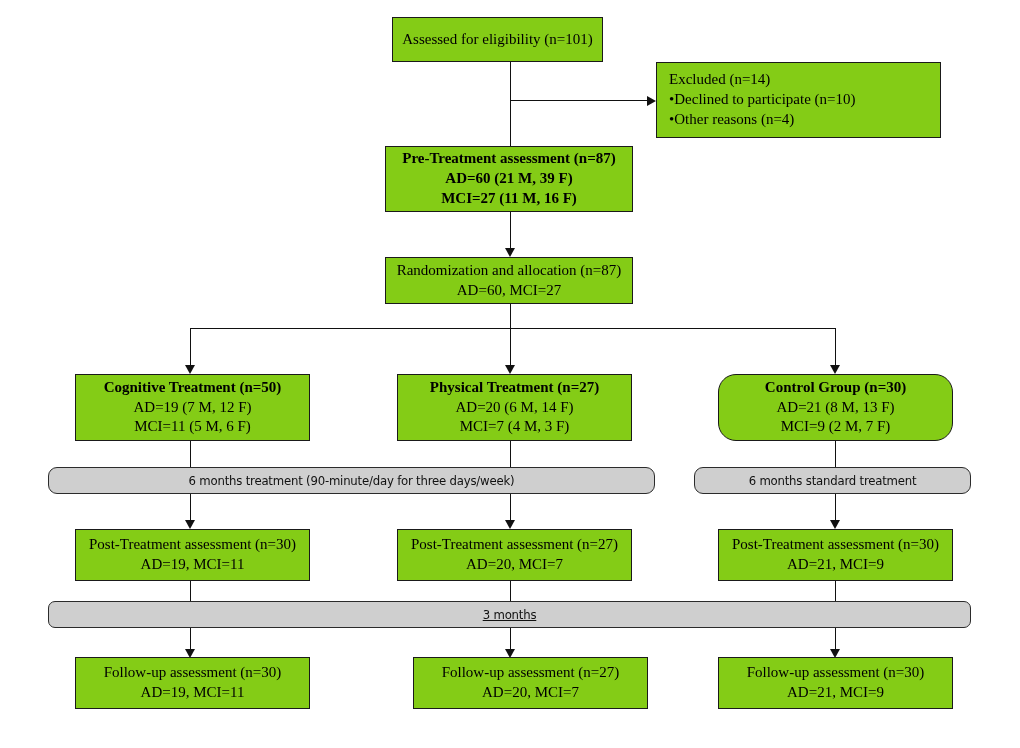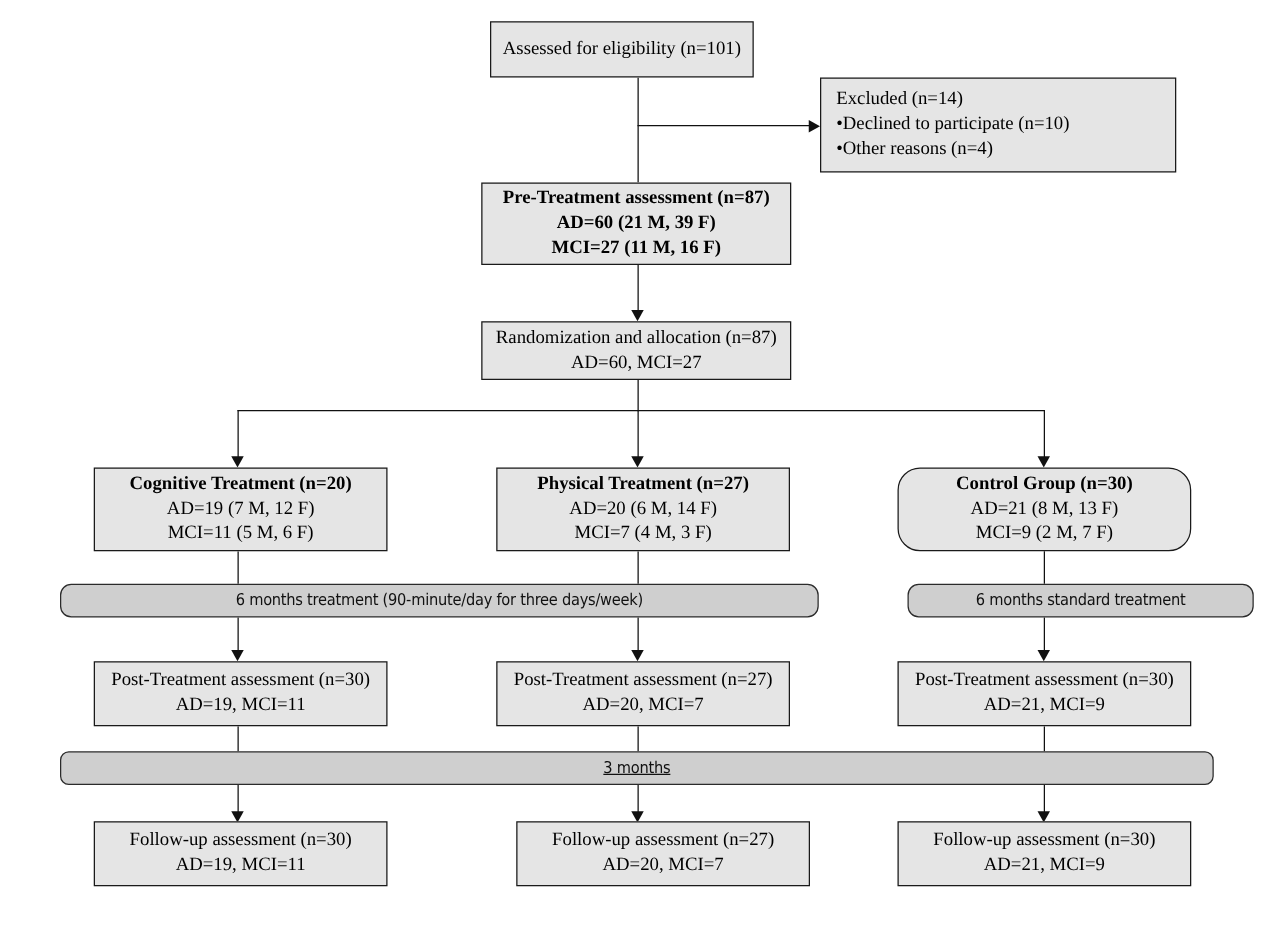--- a/index.html
+++ b/index.html
@@ -15,21 +15,21 @@
     overflow: hidden;
     font-family: "Liberation Serif", "DejaVu Serif", serif;
     color: #000000;
   }
 
   
   .box {
     position: absolute;
     box-sizing: border-box;
     border: 1.6px solid #1a1a1a;
-    background: #e5e5e5;
+    background: #84cc16;
     display: flex;
     flex-direction: column;
     align-items: center;
     justify-content: center;
     text-align: center;
     line-height: 1.32;
     font-size: 15px;
     padding: 2px 6px;
   }
   .box.left-align {
@@ -147,42 +147,42 @@
     <span class="ln">AD=60 (21 M, 39 F)</span>
     <span class="ln">MCI=27 (11 M, 16 F)</span>
   </div>
 
   <div class="box" style="left:385px; top:257px; width:248px; height:47px;">
     <span class="ln">Randomization and allocation (n=87)</span>
     <span class="ln">AD=60, MCI=27</span>
   </div>
 
   <div class="box" style="left:75px; top:374px; width:235px; height:67px;">
-    <span class="ln ttl">Cognitive Treatment (n=20)</span>
+    <span class="ln ttl">Cognitive Treatment (n=50)</span>
     <span class="ln">AD=19 (7 M, 12 F)</span>
     <span class="ln">MCI=11 (5 M, 6 F)</span>
   </div>
 
   <div class="box" style="left:397px; top:374px; width:235px; height:67px;">
     <span class="ln ttl">Physical Treatment (n=27)</span>
     <span class="ln">AD=20 (6 M, 14 F)</span>
     <span class="ln">MCI=7 (4 M, 3 F)</span>
   </div>
 
   <div class="box" style="left:718px; top:374px; width:235px; height:67px;border-radius:18px;">
     <span class="ln ttl">Control Group (n=30)</span>
     <span class="ln">AD=21 (8 M, 13 F)</span>
     <span class="ln">MCI=9 (2 M, 7 F)</span>
   </div>
 
   <div class="greybar" style="left:48px; top:467px; width:607px; height:27px;">
     <span>6 months treatment (90-minute/day for three days/week)</span>
   </div>
 
-  <div class="greybar" style="left:694px; top:467px; width:277px; height:27px;margin-left:32px;">
+  <div class="greybar" style="left:694px; top:467px; width:277px; height:27px;">
     <span>6 months standard treatment</span>
   </div>
 
   <div class="box" style="left:75px; top:529px; width:235px; height:52px;">
     <span class="ln">Post-Treatment assessment (n=30)</span>
     <span class="ln">AD=19, MCI=11</span>
   </div>
 
   <div class="box" style="left:397px; top:529px; width:235px; height:52px;">
     <span class="ln">Post-Treatment assessment (n=27)</span>

